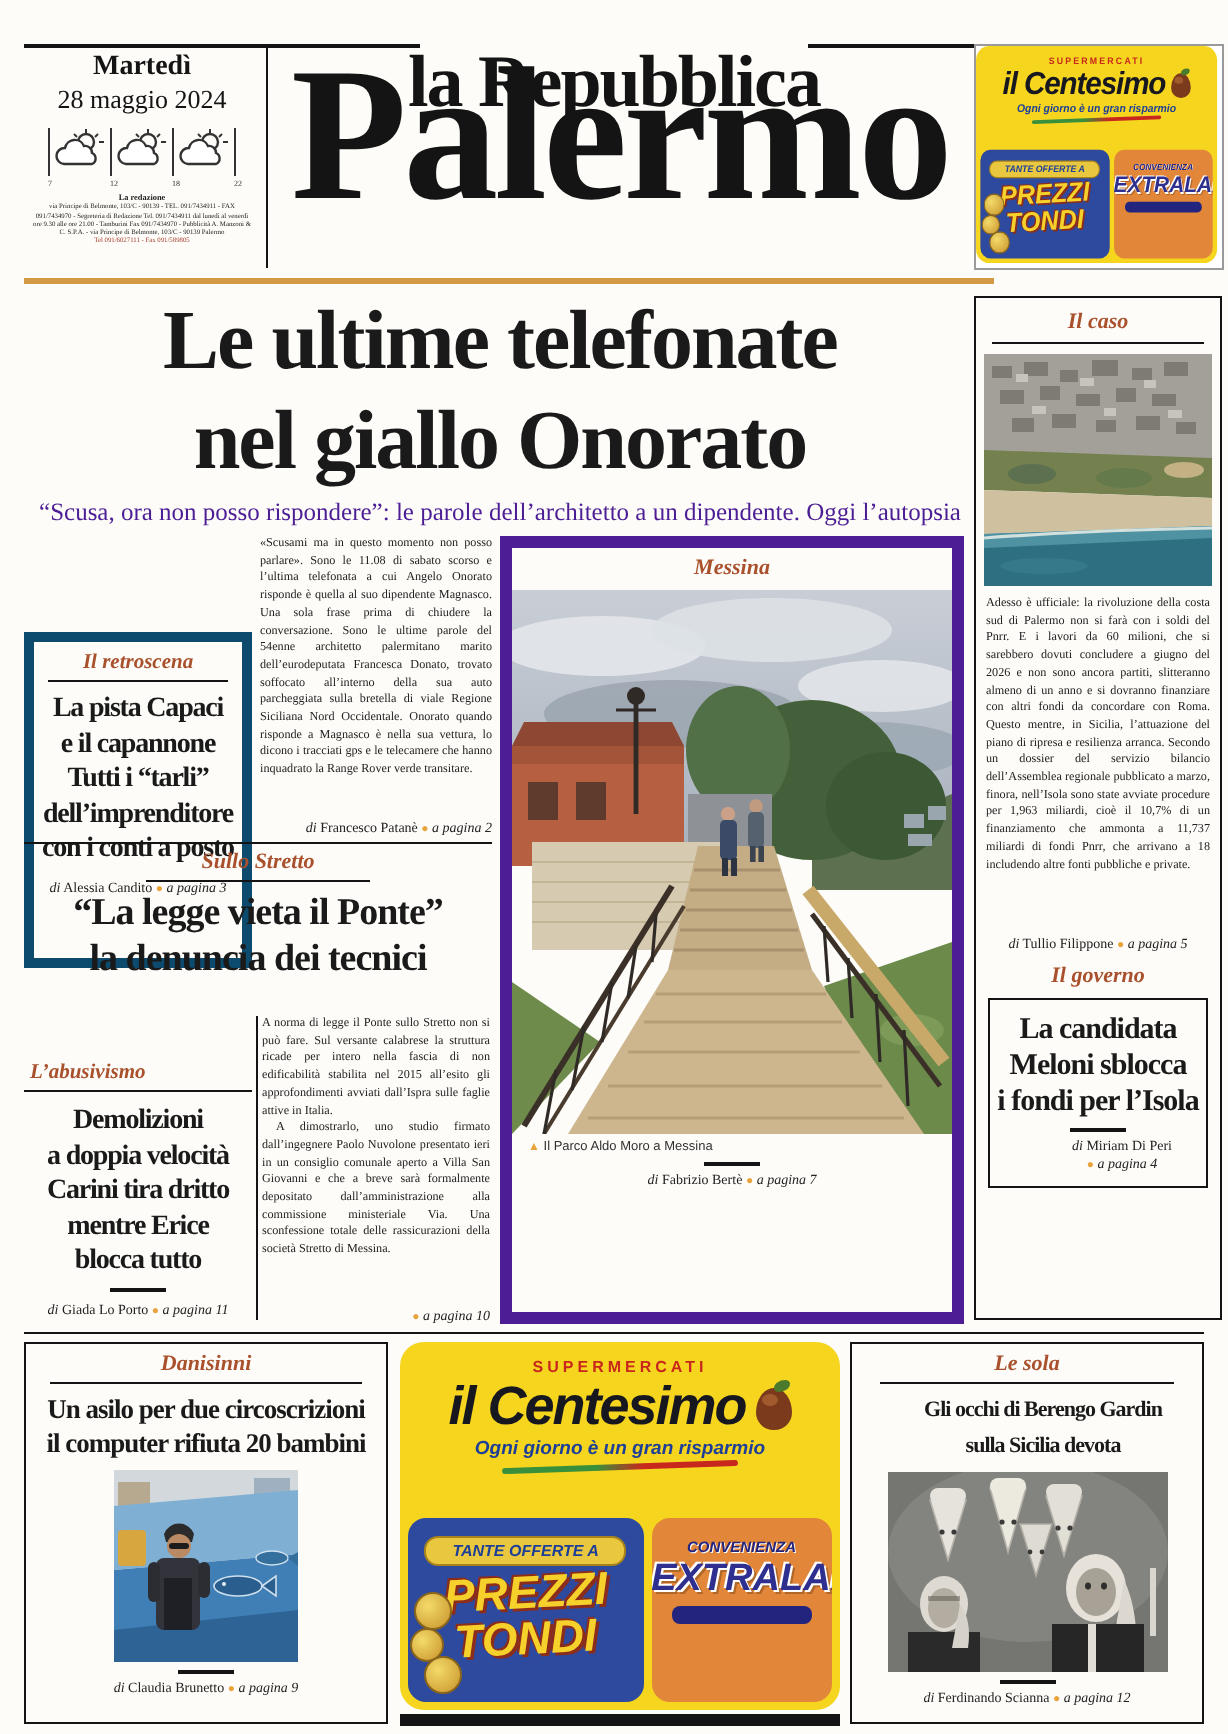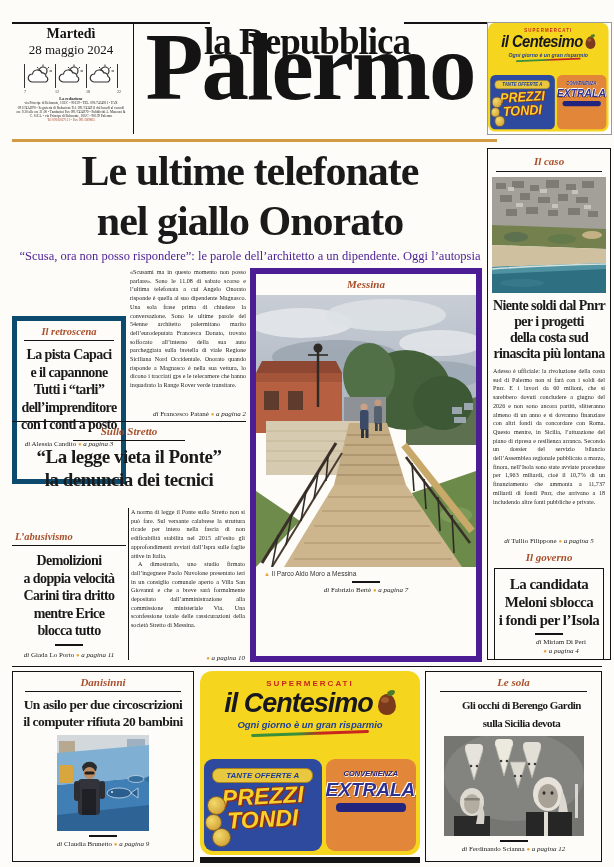--- a/index.html
+++ b/index.html
@@ -273,26 +273,20 @@
       <polygon points="0,48 114,52 114,72 0,68" fill="#74814f"></polygon>
       <ellipse cx="24" cy="60" rx="12" ry="5" fill="#5d7050"></ellipse>
       <ellipse cx="70" cy="62" rx="14" ry="5" fill="#657a4a"></ellipse>
       <ellipse cx="100" cy="58" rx="10" ry="4" fill="#c3b183"></ellipse>
       <polygon points="0,68 114,72 114,86 0,90" fill="#cfc1a0"></polygon>
       <polygon points="0,90 114,86 114,116 0,116" fill="#2e7082"></polygon>
       <polygon points="0,90 114,86 114,92 0,97" fill="#4f93a3"></polygon>
       <path d="M0,92 Q55,88 114,87" stroke="#e9efe9" stroke-width="1.6" fill="none" opacity="0.85"></path>
       <ellipse cx="30" cy="106" rx="22" ry="4" fill="#3a7d8d" opacity="0.7"></ellipse>
     </svg>
-    <div class="hl caso-hl">
-      <span>Niente soldi dal Pnrr</span>
-      <span>per i progetti</span>
-      <span>della costa sud</span>
-      <span>rinascita più lontana</span>
-    </div>
     <div class="body-text caso-body">Adesso è ufficiale: la rivoluzione della costa sud di Palermo non si farà con i soldi del Pnrr. E i lavori da 60 milioni, che si sarebbero dovuti concludere a giugno del 2026 e non sono ancora partiti, slitteranno almeno di un anno e si dovranno finanziare con altri fondi da concordare con Roma. Questo mentre, in Sicilia, l’attuazione del piano di ripresa e resilienza arranca. Secondo un dossier del servizio bilancio dell’Assemblea regionale pubblicato a marzo, finora, nell’Isola sono state avviate procedure per 1,963 miliardi, cioè il 10,7% di un finanziamento che ammonta a 11,737 miliardi di fondi Pnrr, che arrivano a 18 includendo altre fonti pubbliche e private.</div>
     <div class="byline caso-byline">
       <span class="di">di</span> <span class="au">Tullio Filippone</span> <span class="dot">●</span> <span class="pg">a pagina 5</span>
     </div>
     <div class="kicker gov-kicker">Il governo</div>
     <div class="gov-box">
       <div class="hl gov-hl">
         <span>La candidata</span>
         <span>Meloni sblocca</span>
         <span>i fondi per l’Isola</span>

